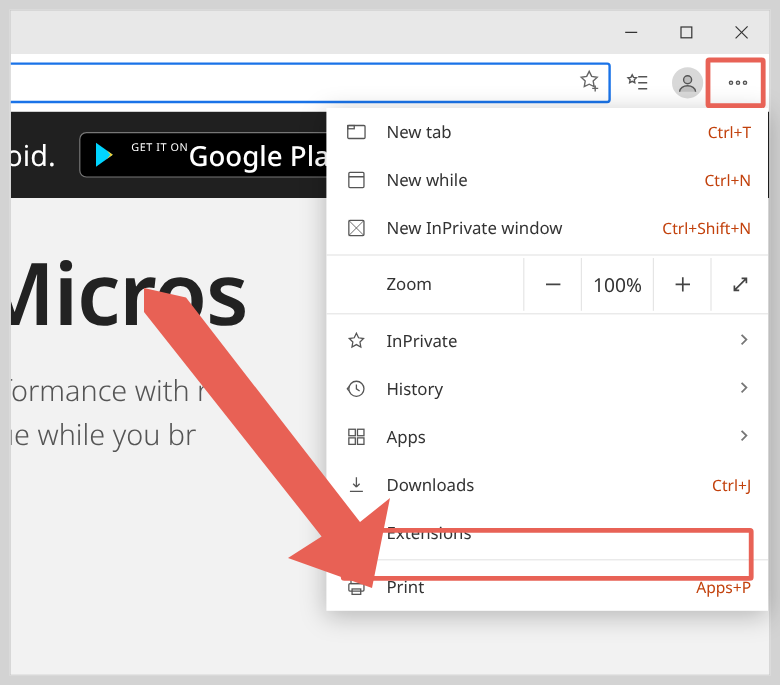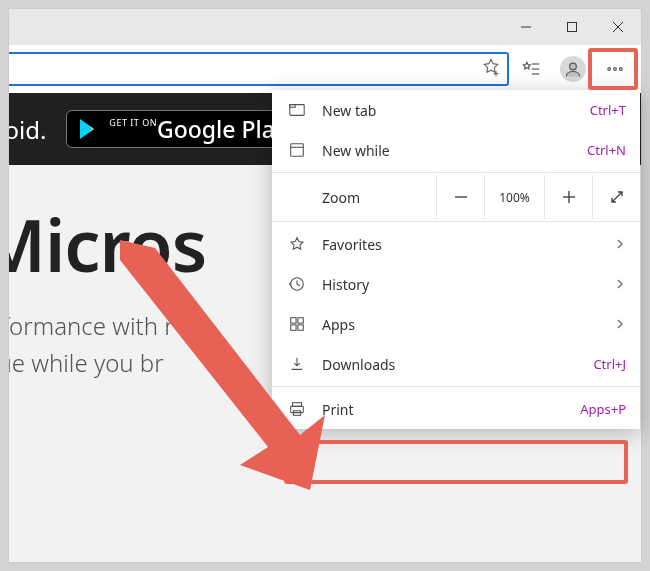--- a/index.html
+++ b/index.html
@@ -127,35 +127,35 @@
   }
   .menu-row {
     display: flex;
     align-items: center;
     height: 40px;
     padding: 0 14px;
   }
   .menu-row .mi-icon { width: 22px; display:flex; align-items:center; justify-content:center; margin-right: 14px; }
   .menu-row .mi-icon svg { width: 18px; height: 18px; stroke: #555; fill: none; stroke-width: 1.2; }
   .menu-row .mi-label { flex: 1; }
-  .menu-row .mi-shortcut { color: #a21caf; font-size: 13px; }
+  .menu-row .mi-shortcut { color: #c2410c; font-size: 13px; }
   .menu-row .mi-chevron svg { width: 12px; height: 12px; stroke: #777; fill: none; stroke-width: 1.5; }
   .sep { height: 1px; background: #e5e5e5; margin: 2px 0; }
   .zoom-row {
     display: flex;
     align-items: center;
     height: 44px;
     padding: 0;
   }
   .zoom-row .zlabel { padding-left: 50px; flex: 1; }
   .zoom-row .zcell {
     width: 48px; height: 44px; display:flex; align-items:center; justify-content:center;
     border-left: 1px solid #e5e5e5; font-size: 16px; color:#444;
   }
-  .zoom-row .zval { width: 60px; font-size: 12px; border-left: 1px solid #e5e5e5; height:44px; display:flex;align-items:center;justify-content:center;}
+  .zoom-row .zval { width: 60px; font-size: 16px; border-left: 1px solid #e5e5e5; height:44px; display:flex;align-items:center;justify-content:center;}
   .zoom-row .zcell svg { width:16px; height:16px; stroke:#444; fill:none; stroke-width:1.4;}
   
   .hl {
     position: absolute;
     border: 4px solid #e86256;
     border-radius: 3px;
     pointer-events: none;
   }
   .hl-more { right: 12px; top: 48px; width: 50px; height: 42px; }
   .hl-ext { right: 22px; top: 440px; width: 344px; height: 44px; }
@@ -272,20 +272,30 @@
     <span class="mi-icon">
       <svg viewBox="0 0 20 20">
           <rect x="3" y="3" width="14" height="14" rx="1"></rect>
           <line x1="3" y1="7" x2="17" y2="7"></line>
         </svg>
     </span>
     <span class="mi-label">New while</span>
     <span class="mi-shortcut">Ctrl+N</span>
   </div>
 
+  <div class="menu-row">
+    <span class="mi-icon">
+      <svg viewBox="0 0 20 20">
+          <rect x="3" y="3" width="14" height="14" rx="1"></rect>
+          <path d="M3 3l14 14M17 3L3 17" stroke-width="0.8"></path>
+        </svg>
+    </span>
+    <span class="mi-label">New InPrivate window</span>
+    <span class="mi-shortcut">Ctrl+Shift+N</span>
+  </div>
 
   <div class="sep"></div>
 
   <div class="zoom-row">
     <span class="zlabel">Zoom</span>
     <span class="zcell">
         <svg viewBox="0 0 16 16">
           <line x1="2" y1="8" x2="14" y2="8"></line>
         </svg>
       </span>
@@ -304,21 +314,21 @@
   </div>
 
   <div class="sep"></div>
 
   <div class="menu-row">
     <span class="mi-icon">
       <svg viewBox="0 0 20 20">
           <path d="M10 3l2 4.2 4.6.7-3.3 3.2.8 4.6L10 13.5l-4.1 2.2.8-4.6L3.4 7.9 8 7.2z"></path>
         </svg>
     </span>
-    <span class="mi-label">Favorites</span>
+    <span class="mi-label">InPrivate</span>
     <span class="mi-chevron"><svg viewBox="0 0 12 12">
           <path d="M4 2l4 4-4 4"></path>
         </svg></span>
   </div>
 
   <div class="menu-row">
     <span class="mi-icon">
       <svg viewBox="0 0 20 20">
           <circle cx="10" cy="10" r="7"></circle>
           <path d="M10 6v4l3 2"></path>
@@ -349,20 +359,30 @@
   <div class="menu-row">
     <span class="mi-icon">
       <svg viewBox="0 0 20 20">
           <path d="M10 3v9m0 0l-3-3m3 3l3-3M4 16h12"></path>
         </svg>
     </span>
     <span class="mi-label">Downloads</span>
     <span class="mi-shortcut">Ctrl+J</span>
   </div>
 
+  <div class="menu-row">
+    <span class="mi-icon">
+      <svg viewBox="0 0 20 20">
+          <path d="M8 4h4v3h3v4h-3a2 2 0 0 1-4 0H5V7h3z"></path>
+          <circle cx="10" cy="4" r="1.5"></circle>
+          <circle cx="15" cy="9" r="1.5"></circle>
+        </svg>
+    </span>
+    <span class="mi-label">Extensions</span>
+  </div>
 
   <div class="sep"></div>
 
   <div class="menu-row">
     <span class="mi-icon">
       <svg viewBox="0 0 20 20">
           <rect x="5" y="3" width="10" height="4"></rect>
           <rect x="3" y="7" width="14" height="7" rx="1"></rect>
           <rect x="6" y="12" width="8" height="5"></rect>
         </svg>

